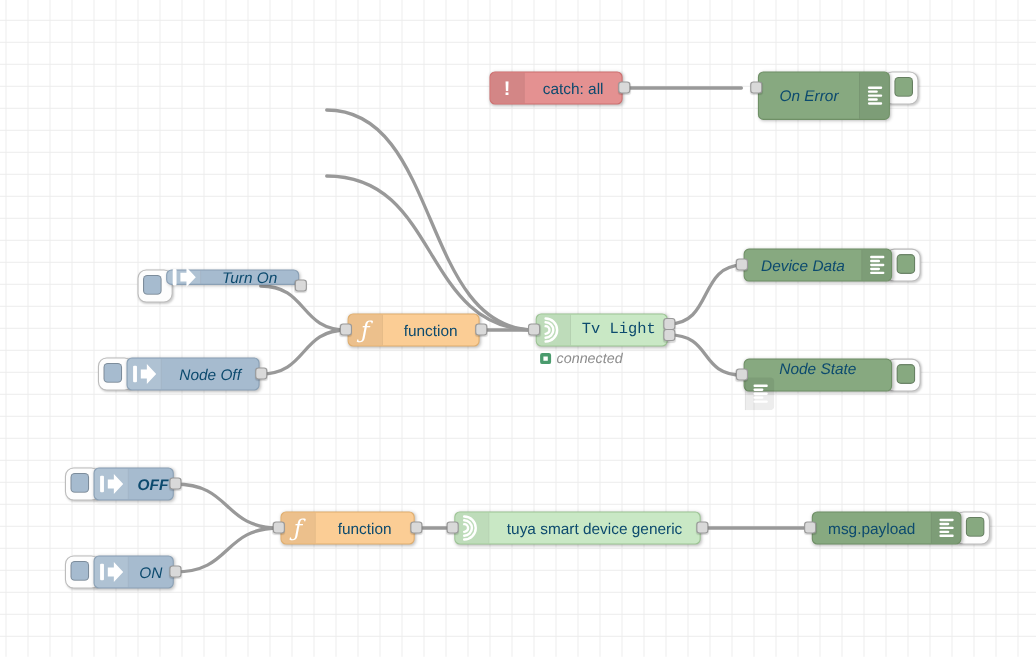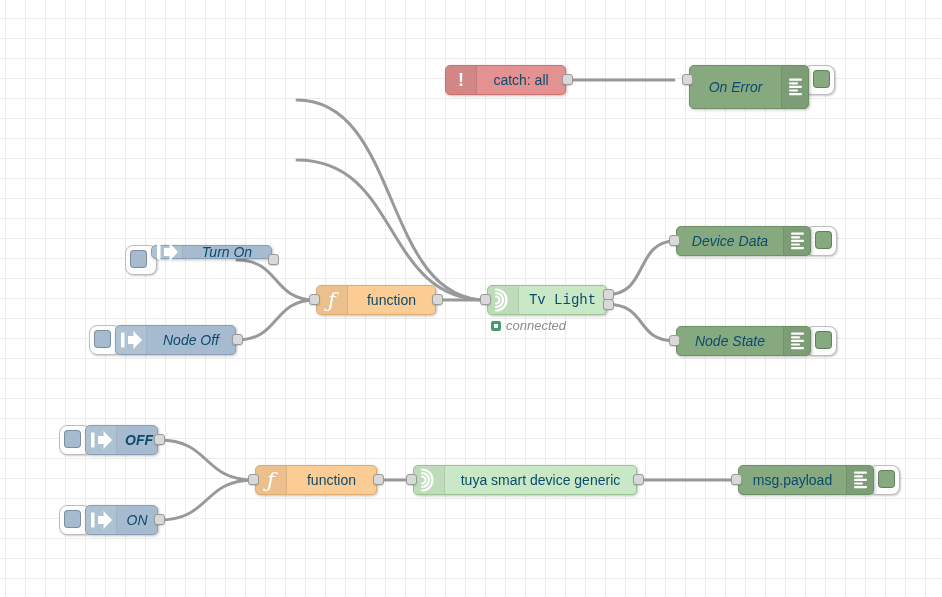--- a/index.html
+++ b/index.html
@@ -154,21 +154,21 @@
             <rect x="4" y="21" width="13" height="2.2" rx="1" fill="#fff"></rect>
           </svg>
         </div>
       </div>
       <div class="port" style="left: -7px; top: 9px;"></div>
     </div>
     <div class="node" style="left: 676px; top: 326px; width: 135px; height: 30px;">
       <div class="btn-outer" style="right: -26px;">
         <div class="btn-inner" style="background: rgb(135, 169, 128); right: 4px;"></div>
       </div>
-      <div class="body" style="background: rgb(135, 169, 128); border-color: rgb(111, 144, 102);">
+      <div class="body" style="background: rgb(135, 169, 128); border-color: rgb(111, 144, 102); flex-direction: column;">
         <div class="label italic">Node State</div>
         <div class="icon-region right" style="background:rgba(0,0,0,0.07)">
           <svg width="21" height="30" viewBox="0 0 21 30">
             <rect x="4" y="6.6" width="13" height="2.2" rx="1" fill="#fff"></rect>
             <rect x="4" y="10.2" width="9" height="2.2" rx="1" fill="#fff"></rect>
             <rect x="4" y="13.8" width="13" height="2.2" rx="1" fill="#fff"></rect>
             <rect x="4" y="17.4" width="9" height="2.2" rx="1" fill="#fff"></rect>
             <rect x="4" y="21" width="13" height="2.2" rx="1" fill="#fff"></rect>
           </svg>
         </div>

